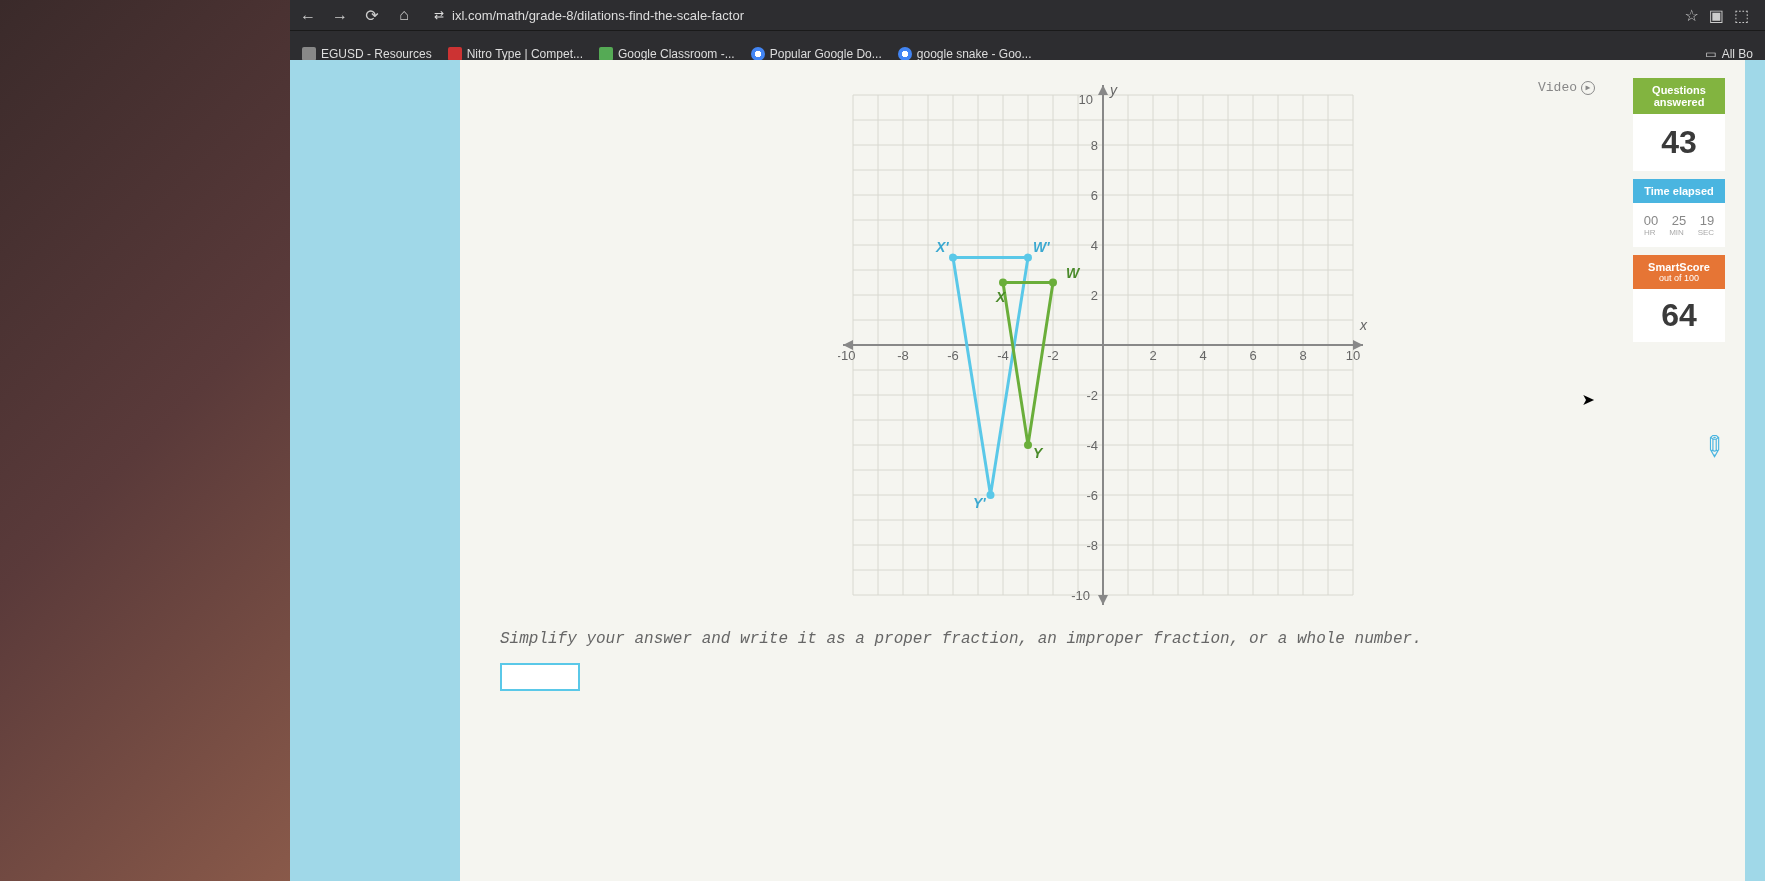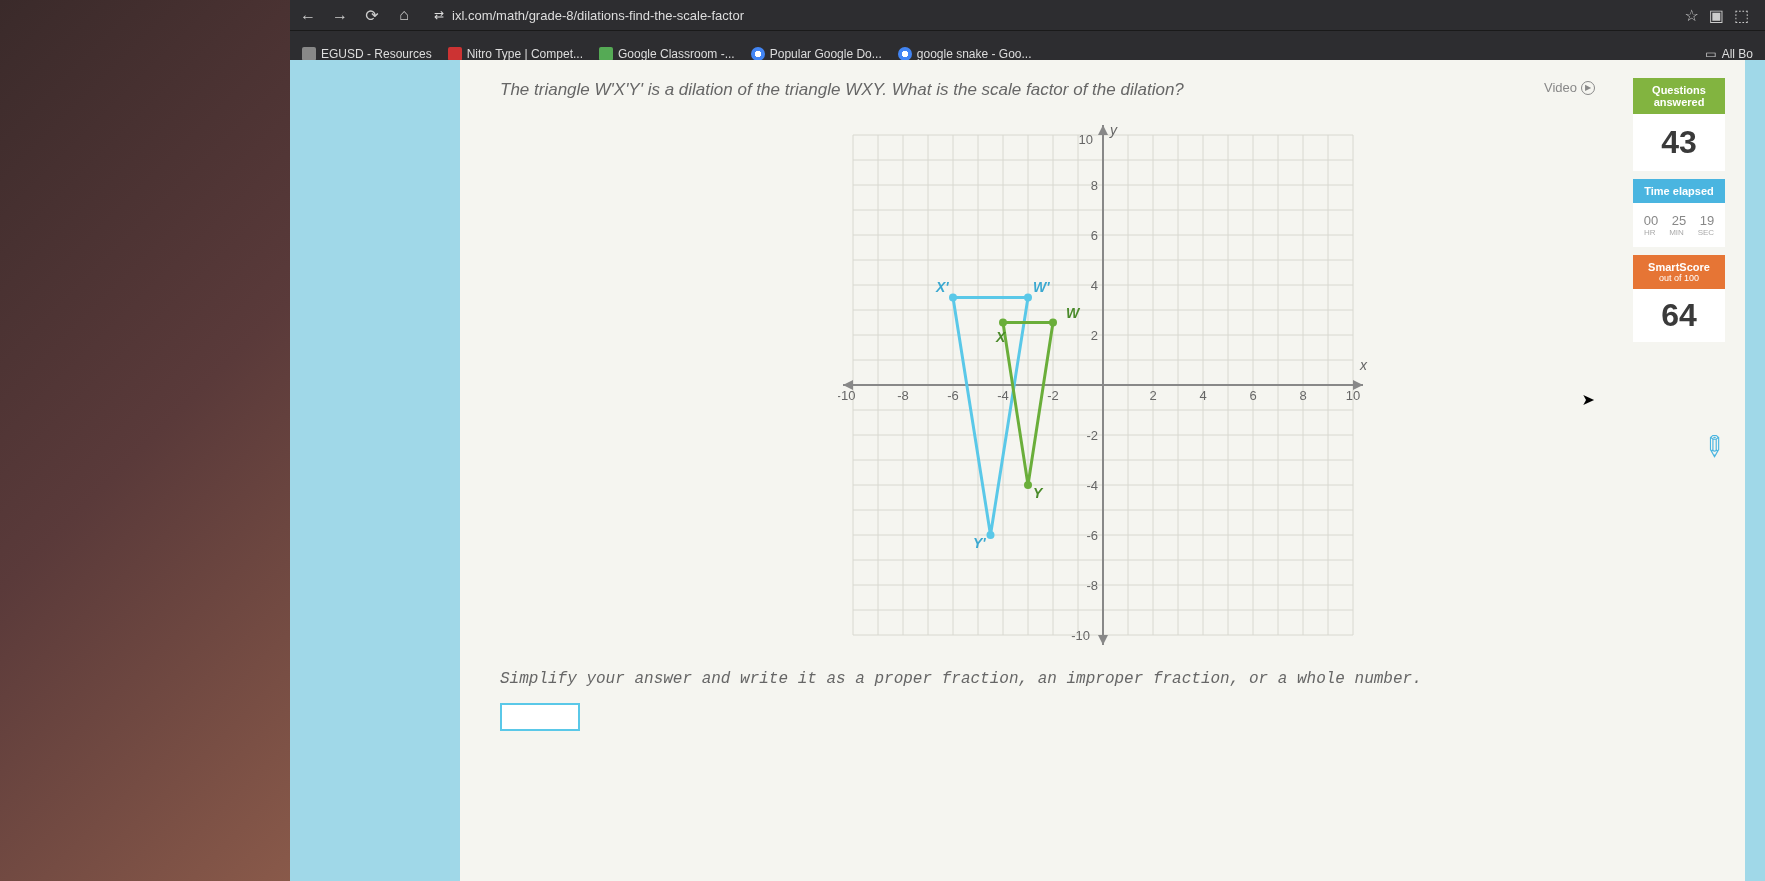--- a/index.html
+++ b/index.html
@@ -21,21 +21,21 @@
     .bm-icon.folder { background: #888; }
     .bm-icon.nitro { background: #c33; }
     .bm-icon.google-class { background: #5a5; }
     .bm-icon.google { background: radial-gradient(circle, #fff 30%, #4285f4 30%); border-radius: 50%; }
     .bookmarks-spacer { flex: 1; }
     
     .content-area { position: absolute; top: 60px; left: 0; right: 0; bottom: 0; background: #a0d8e8; }
     
     .ixl-page { position: absolute; left: 170px; top: 0; right: 20px; bottom: 0; background: #f5f5f0; padding: 20px 40px; }
     
-    .video-link { position: absolute; top: 20px; right: 150px; color: #888; font-size: 13px; cursor: pointer; display: flex; align-items: center; gap: 4px; }
+    .video-link { position: absolute; top: 20px; right: 150px; color: #888; font-size: 13px; cursor: pointer; display: flex; align-items: center; gap: 4px; font-family: Liberation Mono, monospace; }
     .video-badge { border: 1px solid #888; border-radius: 50%; width: 14px; height: 14px; display: inline-flex; align-items: center; justify-content: center; font-size: 8px; }
     
     .stats-panel { position: absolute; top: 18px; right: 20px; width: 92px; }
     .stat-box { margin-bottom: 8px; text-align: center; }
     .stat-header { padding: 6px; font-size: 11px; color: #fff; font-weight: bold; }
     .stat-header.green { background: #82b440; }
     .stat-header.blue { background: #4ab5e0; }
     .stat-header.orange { background: #e67535; }
     .stat-body { background: #fff; padding: 10px 4px; }
     .stat-value { font-size: 32px; font-weight: bold; color: #3a3a3a; }
@@ -156,21 +156,20 @@
           </div>
           <div class="score-body">
               <div class="stat-value">64</div>
             </div>
         </div>
       </div>
       
       <div class="cursor-icon">➤</div>
       <div class="pencil-icon">✎</div>
       
-      <div class="question-text">The triangle W'X'Y' is a dilation of the triangle WXY. What is the scale factor of the dilation?</div>
       
       <div class="graph-container">
         <svg class="graph-svg" viewBox="0 0 530 530">
 
           <g>
 
             <line class="grid-line" x1="15" y1="15" x2="15" y2="515"></line>
               <line class="grid-line" x1="40" y1="15" x2="40" y2="515"></line>
               <line class="grid-line" x1="65" y1="15" x2="65" y2="515"></line>
               <line class="grid-line" x1="90" y1="15" x2="90" y2="515"></line>

